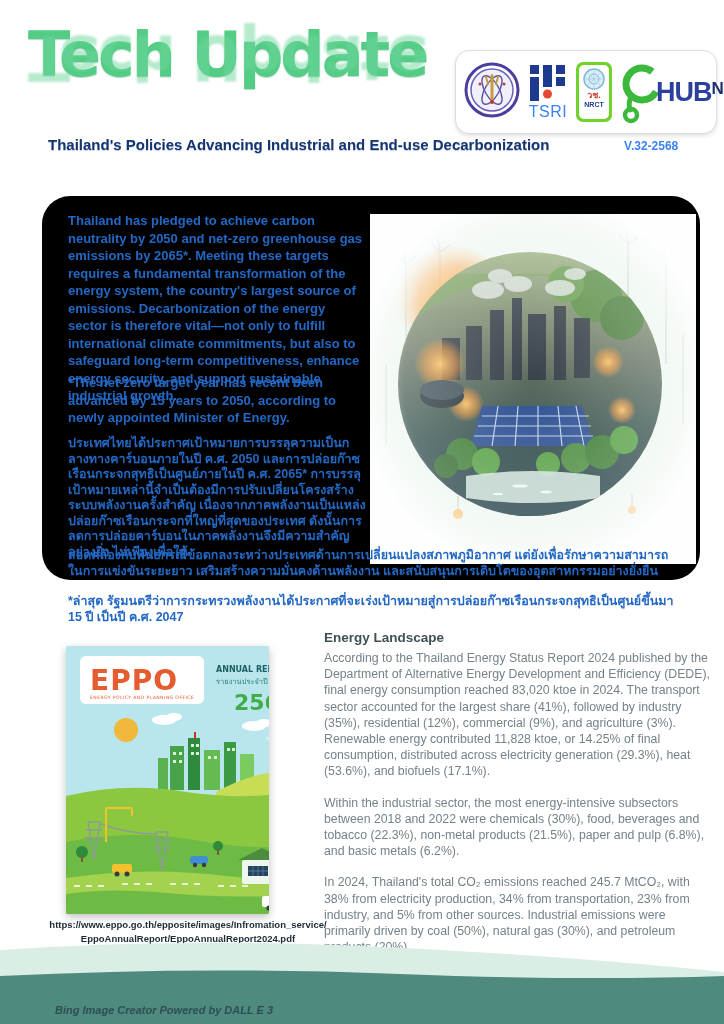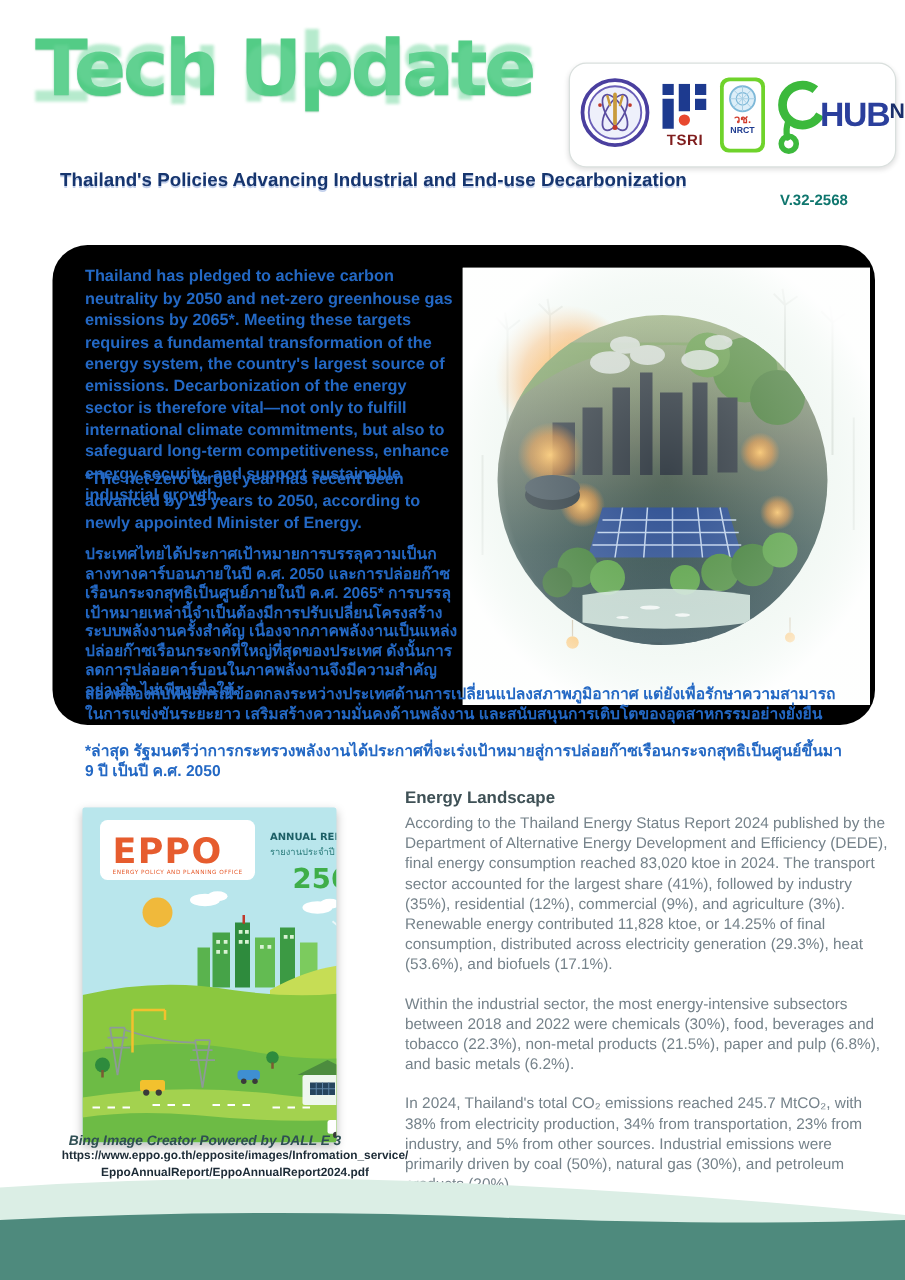--- a/index.html
+++ b/index.html
@@ -16,38 +16,38 @@
     transform:scaleY(-1); transform-origin:top; opacity:.5; filter:blur(1.2px); white-space:nowrap; }
   .reflection-fade { position:absolute; left:0; top:92px; width:480px; height:66px;
     background:linear-gradient(to bottom, rgba(255,255,255,.1) 0%, rgba(255,255,255,.9) 60%, #fff 100%); }
 
   
   .logo-card { position:absolute; left:455px; top:50px; width:262px; height:84px; background:#fff;
     border:1px solid #d9dfdd; border-radius:14px; box-shadow:0 2px 4px rgba(0,0,0,.12);
     display:flex; align-items:center; padding:6px 8px; gap:6px; }
   .seal-wrap, .tsri-wrap, .nrct-wrap, .hub-wrap { flex:0 0 auto; }
   .tsri-wrap { display:flex; flex-direction:column; align-items:center; }
-  .tsri-label { color:#7f1d1d; font-weight:bold; font-size:12px; letter-spacing:.5px; line-height:1; margin-top:1px; }
+  .tsri-label { color:#3b82f6; font-weight:normal; font-size:16px; letter-spacing:.5px; line-height:1; margin-top:1px; }
   .nrct-box { width:36px; height:60px; background:#6fd32b; border-radius:7px; padding:3px;
     display:flex; flex-direction:column; align-items:center; justify-content:flex-start; }
   .nrct-inner { width:30px; height:54px; background:#fff; border-radius:5px; display:flex;
     flex-direction:column; align-items:center; padding-top:2px; }
   .nrct-thai { color:#d03a2a; font-weight:bold; font-size:9px; line-height:1.1; }
   .nrct-label { color:#1d3a8f; font-weight:bold; font-size:7px; line-height:1.1; }
   .hub-wrap { display:flex; align-items:center; }
   .hub-text { margin-left:-8px; display:flex; flex-direction:row; }
   .hub-label { color:#2b3f9c; font-weight:800; font-size:27px; line-height:.9; letter-spacing:-1px; }
   .hub-sub { color:#1a2f6b; font-weight:800; font-size:17px; line-height:1.1; }
 
   
   .edition-title { position:absolute; left:48px; top:136px; width:560px; color:#16356e;
     font-size:15px; font-weight:bold; text-shadow:0 1px 0 rgba(80,120,200,.35); }
   .edition-title-th { position:absolute; left:48px; top:155px; width:620px; color:#16356e;
     font-size:15px; font-weight:bold; text-shadow:0 1px 0 rgba(80,120,200,.35); }
-  .version-tag { position:absolute; left:624px; top:153px; color:#0f766e; font-size:12px; font-weight:bold; }
+  .version-tag { position:absolute; left:624px; top:139px; color:#3b82f6; font-size:12px; font-weight:bold; }
 
   
   .intro-panel { position:absolute; left:42px; top:196px; width:658px; height:384px;
     background:#000000; border-radius:28px; }
   .intro-body-en { position:absolute; left:26px; top:16px; width:296px; color:#2368c4;
     font-size:13px; line-height:17.5px; font-weight:bold; }
   .intro-note-en { position:absolute; left:26px; top:178px; width:296px; color:#2368c4;
     font-size:13px; line-height:17.5px; font-weight:bold; }
   .intro-body-th1 { position:absolute; left:26px; top:240px; width:300px; color:#2368c4;
     font-size:12.5px; line-height:15.5px; font-weight:bold; }
@@ -63,21 +63,21 @@
   .report-url { position:absolute; left:46px; top:918px; width:284px; text-align:center;
     color:#1c2b36; font-size:9.5px; font-weight:bold; line-height:14px; }
 
   
   .energy-col { position:absolute; left:324px; top:630px; width:388px; }
   .energy-heading { color:#3f5156; font-size:13.5px; font-weight:bold; margin-bottom:5px; }
   .energy-para { color:#75828a; font-size:12.3px; line-height:16.2px; margin-bottom:15px; }
 
   
   .footer-waves { position:absolute; left:0; bottom:0; width:724px; height:92px; }
-  .footer-credit { position:absolute; left:55px; top:907px; color:#2e4e53; font-size:11px;
+  .footer-credit { position:absolute; left:55px; top:1004px; color:#2e4e53; font-size:11px;
     font-style:italic; font-weight:bold; }
 </style>
 </head>
 <body>
 
 <div class="page">
 
   <div class="masthead">Tech Update</div>
   <div class="masthead-reflection" aria-hidden="true">Tech Update</div>
   <div class="reflection-fade"></div>
@@ -247,21 +247,21 @@
         <path d="M262 280 V292" stroke="#c9b79a" stroke-width="1"></path>
       </g>
 
       <rect x="0" y="0" width="326" height="350" fill="url(#halo)"></rect>
     </svg>
 
     <p class="intro-body-en">Thailand has pledged to achieve carbon neutrality by 2050 and net-zero greenhouse gas emissions by 2065*. Meeting these targets requires a fundamental transformation of the energy system, the country's largest source of emissions. Decarbonization of the energy sector is therefore vital—not only to fulfill international climate commitments, but also to safeguard long-term competitiveness, enhance energy security, and support sustainable industrial growth.</p>
     <p class="intro-note-en">*The net-zero target year has recent been advanced by 15 years to 2050, according to newly appointed Minister of Energy.</p>
     <p class="intro-body-th1">ประเทศไทยได้ประกาศเป้าหมายการบรรลุความเป็นกลางทางคาร์บอนภายในปี ค.ศ. 2050 และการปล่อยก๊าซเรือนกระจกสุทธิเป็นศูนย์ภายในปี ค.ศ. 2065* การบรรลุเป้าหมายเหล่านี้จำเป็นต้องมีการปรับเปลี่ยนโครงสร้างระบบพลังงานครั้งสำคัญ เนื่องจากภาคพลังงานเป็นแหล่งปล่อยก๊าซเรือนกระจกที่ใหญ่ที่สุดของประเทศ ดังนั้นการลดการปล่อยคาร์บอนในภาคพลังงานจึงมีความสำคัญอย่างยิ่ง ไม่เพียงเพื่อให้</p>
     <p class="intro-body-th2">สอดคล้องกับพันธกรณีข้อตกลงระหว่างประเทศด้านการเปลี่ยนแปลงสภาพภูมิอากาศ แต่ยังเพื่อรักษาความสามารถในการแข่งขันระยะยาว เสริมสร้างความมั่นคงด้านพลังงาน และสนับสนุนการเติบโตของอุตสาหกรรมอย่างยั่งยืน</p>
-    <p class="intro-note-th">*ล่าสุด รัฐมนตรีว่าการกระทรวงพลังงานได้ประกาศที่จะเร่งเป้าหมายสู่การปล่อยก๊าซเรือนกระจกสุทธิเป็นศูนย์ขึ้นมา 9 ปี เป็นปี ค.ศ. 2050</p>
+    <p class="intro-note-th">*ล่าสุด รัฐมนตรีว่าการกระทรวงพลังงานได้ประกาศที่จะเร่งเป้าหมายสู่การปล่อยก๊าซเรือนกระจกสุทธิเป็นศูนย์ขึ้นมา 15 ปี เป็นปี ค.ศ. 2047</p>
   </div>
 
   <div class="report-cover">
     <svg width="244" height="268" viewBox="0 0 244 268">
       <rect x="0" y="0" width="244" height="268" fill="#b9e6ec"></rect>
 
       <rect x="14" y="10" width="124" height="48" rx="6" fill="#ffffff"></rect>
       <text x="24" y="44" font-family="DejaVu Sans, sans-serif" font-size="28" font-weight="bold" fill="#e65c2e" letter-spacing="1">EPPO</text>
       <text x="24" y="53" font-family="DejaVu Sans, sans-serif" font-size="4.6" fill="#e65c2e" letter-spacing=".4">ENERGY POLICY AND PLANNING OFFICE</text>
       <text x="150" y="26" font-family="DejaVu Sans, sans-serif" font-size="8" font-weight="bold" fill="#1c5f66">ANNUAL REPORT 2024</text>

